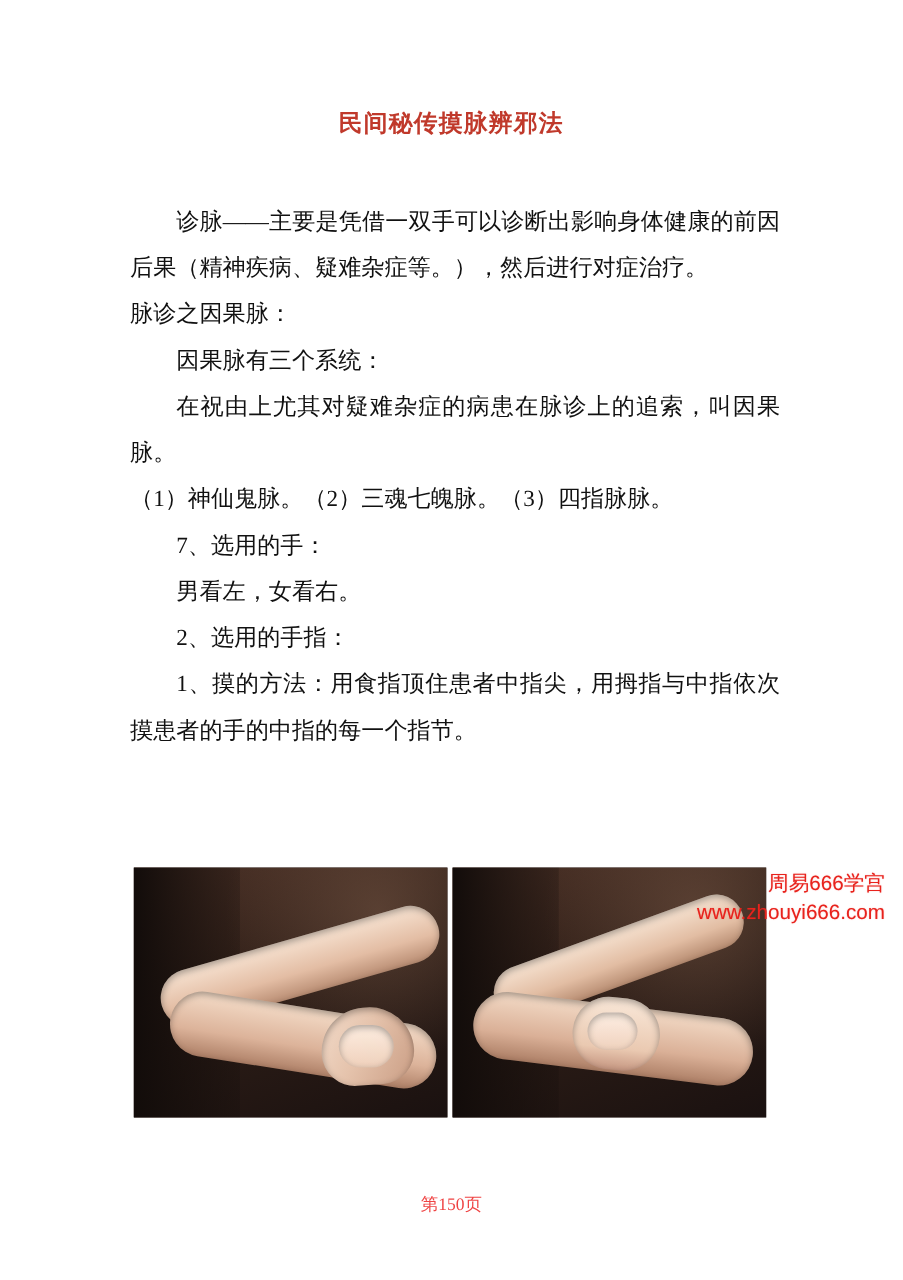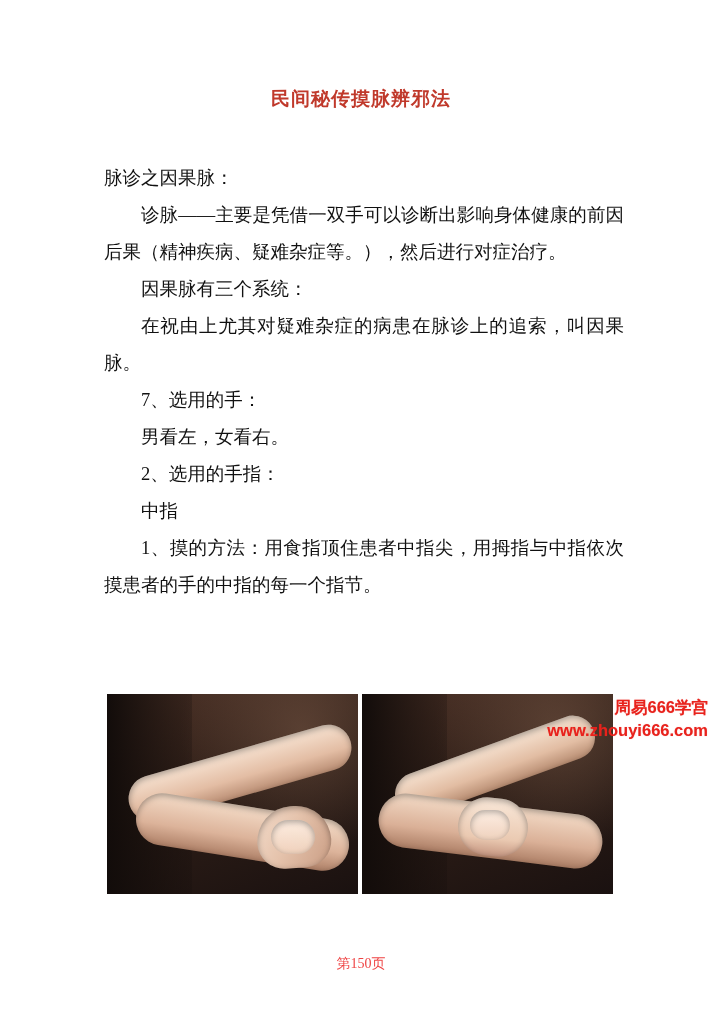--- a/index.html
+++ b/index.html
@@ -151,47 +151,47 @@
     font-size: 14px;
     color: #ef4444;
     font-family: "Liberation Serif", "DejaVu Serif", serif;
   }
   .watermark {
     position: absolute;
     right: 14px;
     bottom: 10px;
     text-align: right;
     color: #e8221c;
-    font-weight: bold;
+    font-weight: normal;
     font-size: 16.5px;
     line-height: 23px;
     font-family: "Liberation Sans", sans-serif;
     text-shadow: 0 0 1px rgba(232,34,28,0.4);
     margin-left: 48px;
   }
   .watermark div {
     white-space: nowrap;
   }
 </style>
 </head>
 <body>
 
 <div class="page">
 
   <div class="doc-title">民间秘传摸脉辨邪法</div>
 
   <div class="body-text">
+    <p class="para">诊脉——主要是凭借一双手可以诊断出影响身体健康的前因后果（精神疾病、疑难杂症等。），然后进行对症治疗。</p>
     <p class="para noindent">脉诊之因果脉：</p>
-    <p class="para">诊脉——主要是凭借一双手可以诊断出影响身体健康的前因后果（精神疾病、疑难杂症等。），然后进行对症治疗。</p>
     <p class="para">因果脉有三个系统：</p>
     <p class="para">在祝由上尤其对疑难杂症的病患在脉诊上的追索，叫因果脉。</p>
+    <p class="para noindent">（1）神仙鬼脉。（2）三魂七魄脉。（3）四指脉脉。</p>
     <p class="para">7、选用的手：</p>
     <p class="para">男看左，女看右。</p>
     <p class="para">2、选用的手指：</p>
-    <p class="para">中指</p>
     <p class="para">1、摸的方法：用食指顶住患者中指尖，用拇指与中指依次摸患者的手的中指的每一个指节。</p>
   </div>
 
   <div class="figure-wrap">
     <div class="photo">
       <div class="bg"></div>
       <div class="dark-left"></div>
       <div class="finger p1-upper"></div>
       <div class="finger p1-lower"></div>
       <div class="finger p1-tip"></div>

